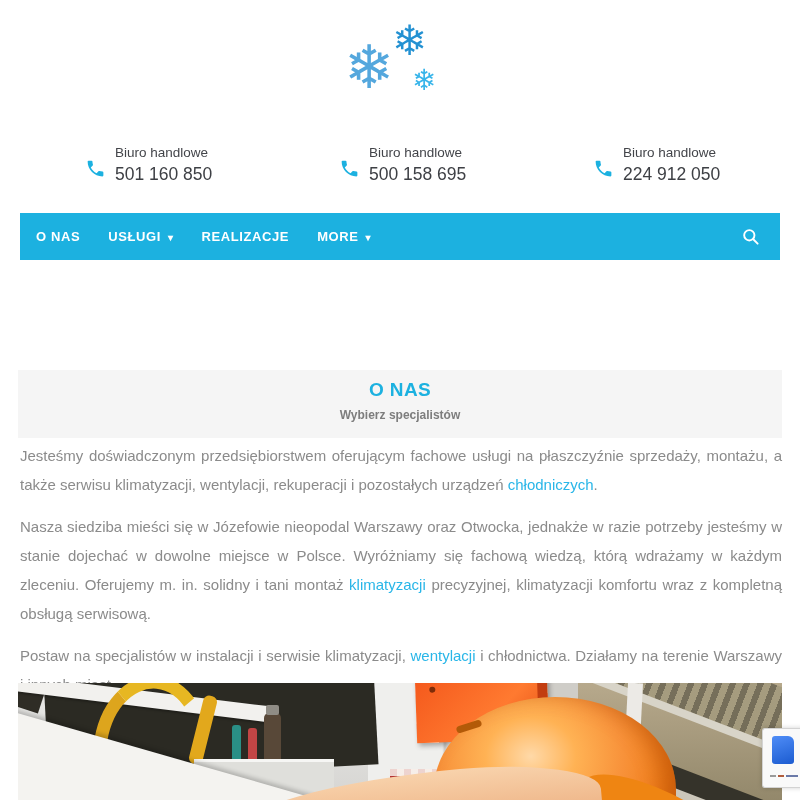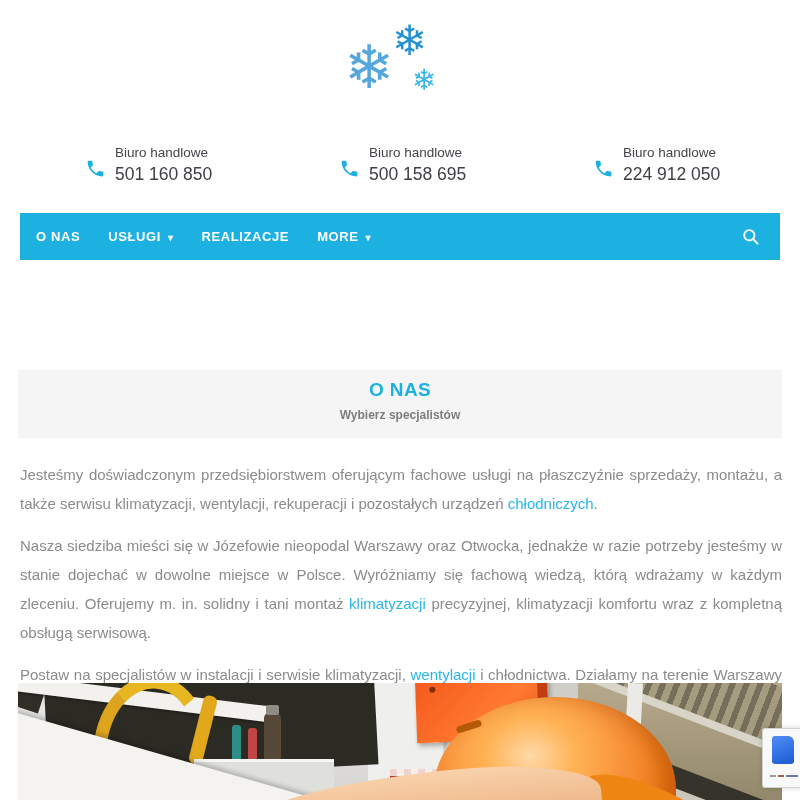--- a/index.html
+++ b/index.html
@@ -45,21 +45,21 @@
     font-size:27px; line-height:34px; font-weight:500; color:#3e3f44;
     text-align:center; letter-spacing:.3px; }
 
   
   .about-head { position:absolute; top:370px; left:18px; right:18px; height:68px;
     background:#f5f5f5; text-align:center; padding-top:9px; }
   .about-title { color:#1cb1e0; font-size:19px; font-weight:bold; letter-spacing:.4px; }
   .about-sub { color:#7d7d7d; font-size:12px; font-weight:bold; margin-top:7px; }
 
   
-  .copy { position:absolute; top:460px; left:20px; right:18px; }
+  .copy { position:absolute; top:441px; left:20px; right:18px; }
   .copy p { font-size:15px; line-height:29px; color:#8b8b8b; text-align:justify;
     margin-bottom:13px; }
   .copy a { color:#29b6e8; text-decoration:none; cursor:pointer; }
 
   
   .hero { position:absolute; top:683px; left:18px; width:764px; height:117px;
     background:#cfcdc8; overflow:hidden; }
   .hero * { position:absolute; }
   .hz-left   { left:0; top:0; width:350px; height:100%;
     background:linear-gradient(180deg,#e9e9e7,#d6d5d2); }

